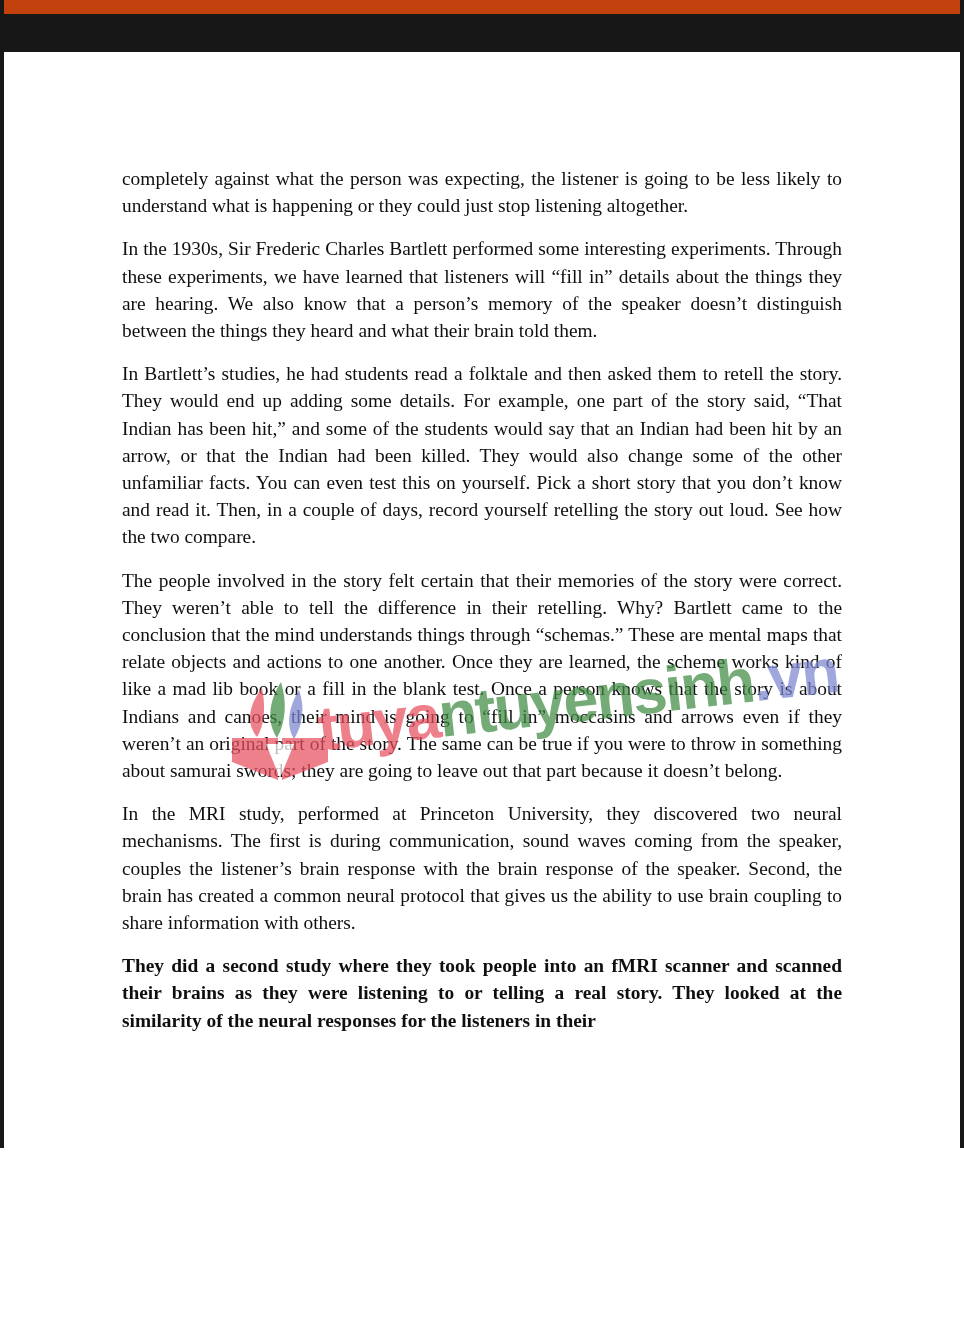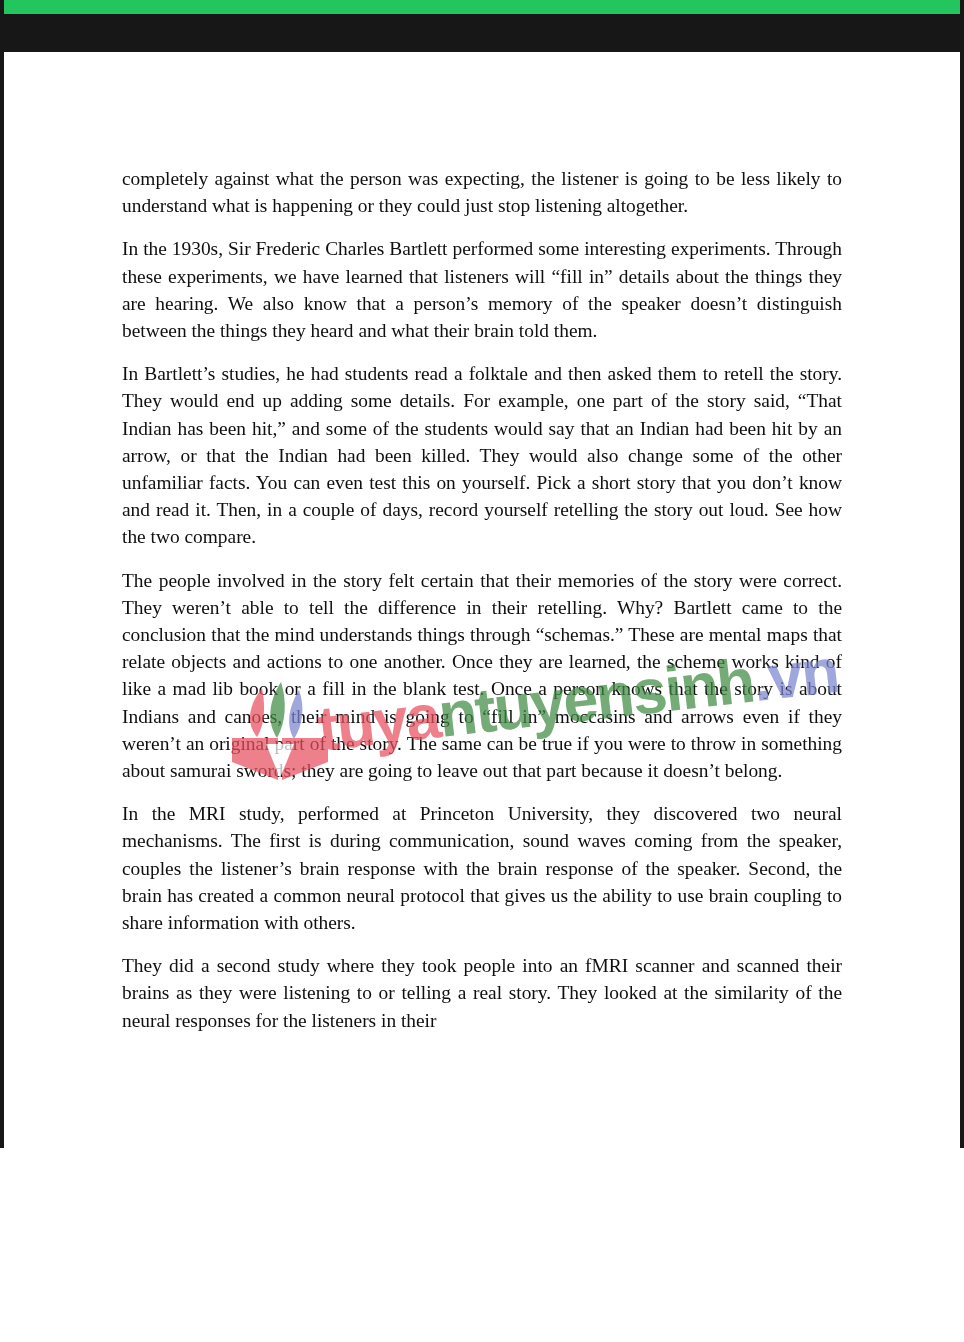--- a/index.html
+++ b/index.html
@@ -5,21 +5,21 @@
   html, body {
     margin: 0;
     padding: 0;
     background: #ffffff;
   }
 
   .page-canvas {
     position: relative;
     width: 964px;
     height: 1148px;
-    background: #22c55e;
+    background: #c2410c;
     overflow: hidden;
     box-sizing: border-box;
   }
 
   
   .edge-border {
     position: absolute;
     top: 0;
     bottom: 0;
     width: 4px;
@@ -60,21 +60,21 @@
     font-family: "Liberation Serif", "DejaVu Serif", serif;
     font-size: 19.4px;
     line-height: 27.2px;
     color: #0f0f0f;
     text-align: justify;
     text-justify: inter-word;
     -webkit-hyphens: none;
     hyphens: none;
     white-space: pre-wrap;
   }
-  .doc-paragraph:last-child { margin-bottom: 12px; }
+  .doc-paragraph:last-child { margin-bottom: 12px; font-weight: bold; }
 
   
   .watermark {
     position: absolute;
     left: 222px;
     top: 628px;
     width: 560px;
     height: 105px;
     pointer-events: none;
     opacity: 0.72;

